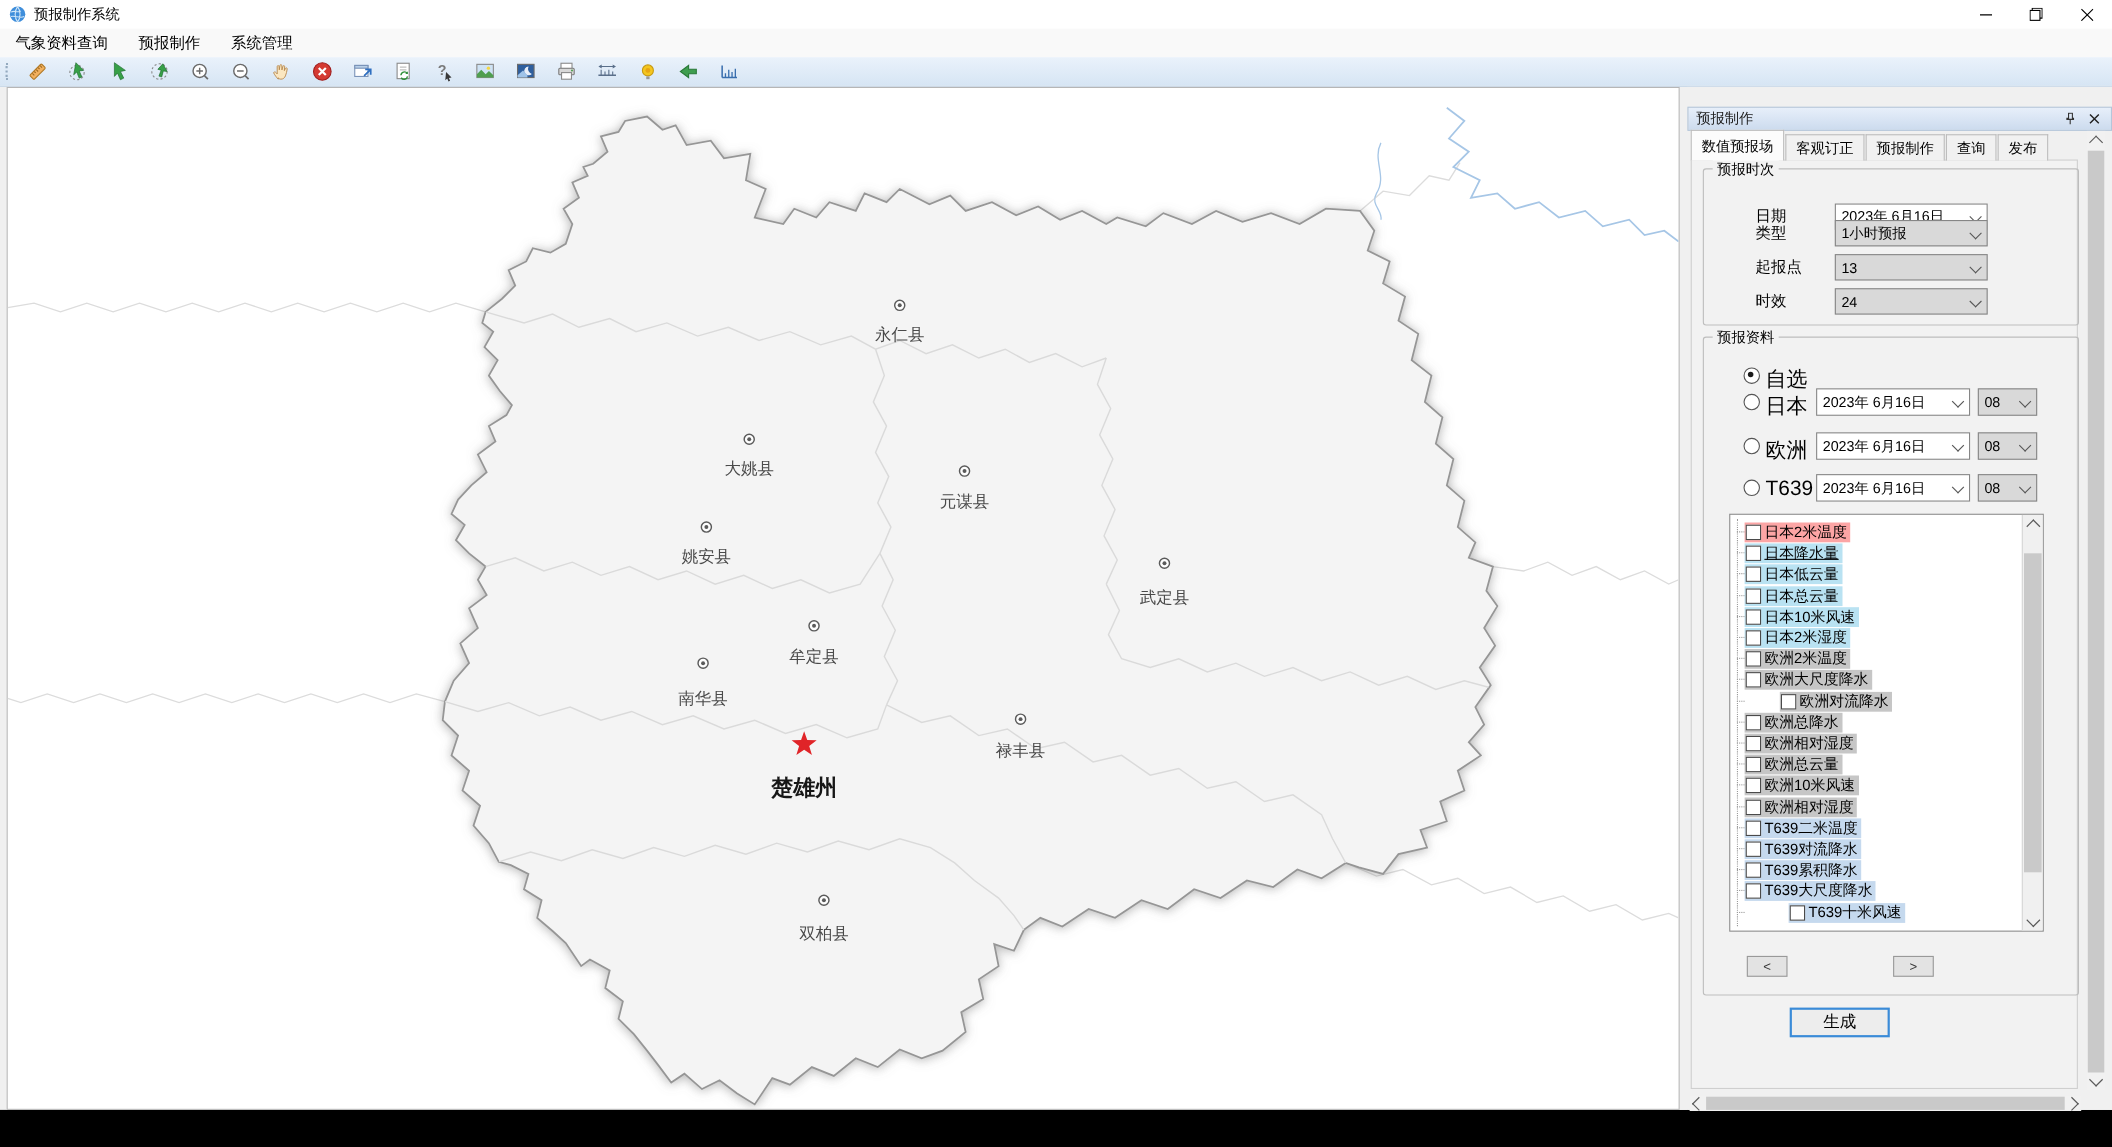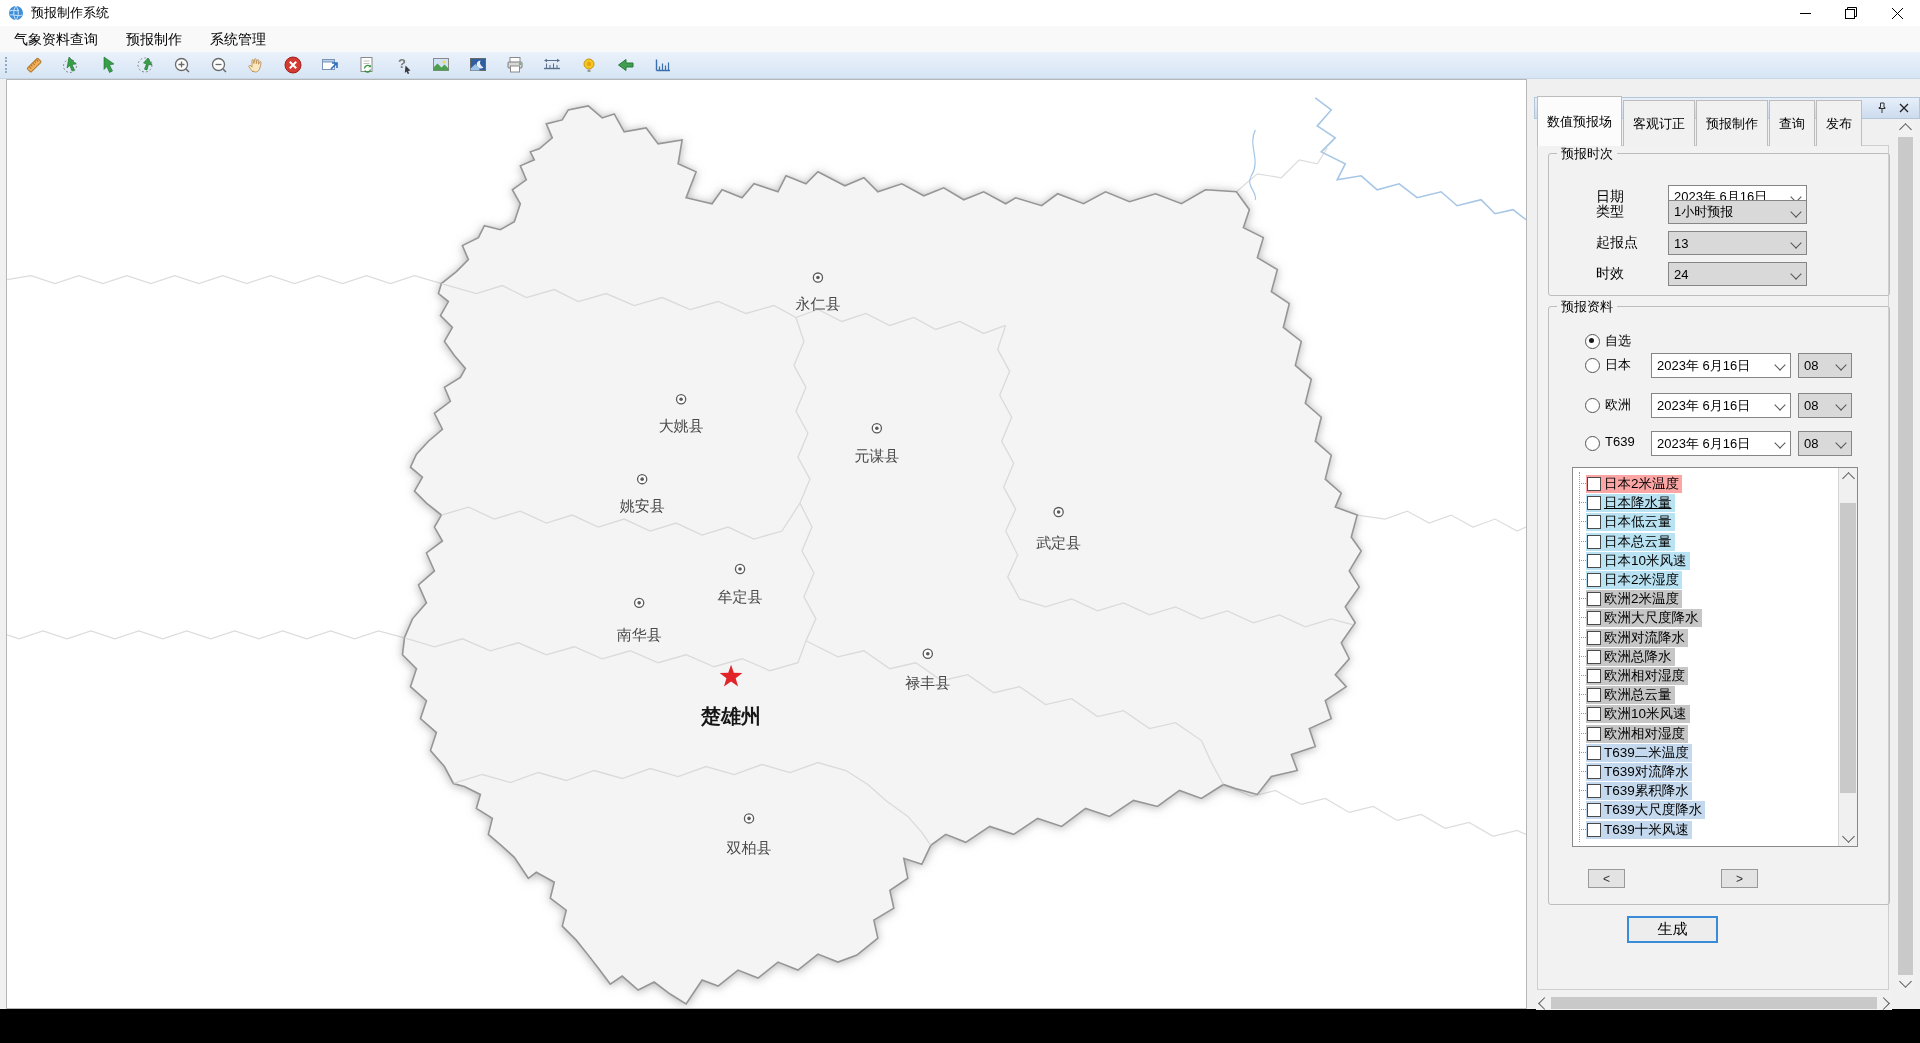--- a/index.html
+++ b/index.html
@@ -20,40 +20,40 @@
   .map-area{margin-left:6px;width:1519px;height:928px;background:#fff;border:1px solid #b6b6b6;position:relative;}
   .map-area svg{position:absolute;left:0;top:0;width:100%;height:100%;}
   .splitter{width:7px;background:#f0f0f0;}
   .panel{width:386px;position:relative;background:#f0f0f0;font-size:14px;}
   .panel-title{position:absolute;top:18px;left:0;right:0;height:22px;
     background:linear-gradient(#e7effa,#ccdbee);border:1px solid #b4c6da;box-sizing:border-box;
     display:flex;align-items:center;padding:0 7px;font-size:13px;color:#1c1c1c;}
   .panel-title .t{flex:1;}
   .pt-ico{width:16px;height:16px;display:flex;align-items:center;justify-content:center;margin-left:6px;}
   .tabs{position:absolute;top:41px;left:3px;height:26px;display:flex;align-items:flex-end;z-index:2;}
-  .tab{height:21px;line-height:21px;padding:12px 9px;font-size:13px;background:#f1f1f1;
+  .tab{height:21px;line-height:21px;padding:1px 9px;font-size:13px;background:#f1f1f1;
     border:1px solid #bdbdbd;border-bottom:none;margin-right:1px;white-space:nowrap;}
   .tab.active{height:25px;line-height:25px;background:#fcfcfc;}
   .tab-page{position:absolute;left:3px;top:66px;width:352px;height:845px;border:1px solid #cfcfcf;
     background:#f2f2f2;box-sizing:border-box;}
   .gb{position:absolute;border:1px solid #bdbdbd;border-radius:3px;}
   .gb-title{position:absolute;top:-9px;left:8px;background:#f2f2f2;padding:0 4px;font-size:13px;}
   .ft-row{position:absolute;left:0;right:0;height:25px;}
   .ft-label{position:absolute;left:47px;top:3px;font-size:14px;}
   .combo{box-sizing:border-box;border:1px solid #868686;background:#fff;display:flex;align-items:center;
     font-size:13px;padding:0 18px 0 5px;position:relative;white-space:nowrap;overflow:hidden;}
   .combo.gray{background:#d9d9d9;}
   .combo .arr{position:absolute;right:6px;top:7px;width:7px;height:7px;
     border-right:1.4px solid #555;border-bottom:1.4px solid #555;transform:rotate(45deg);}
   .ft-combo{position:absolute;left:119px;top:0;width:139px;height:24px;}
   .radio{width:13px;height:13px;border:1px solid #555;border-radius:50%;background:#fff;position:relative;flex:none;}
   .radio.sel::after{content:"";position:absolute;left:3px;top:3px;width:5px;height:5px;border-radius:50%;background:#1a1a1a;}
   .src-row{position:absolute;left:0;right:0;height:26px;}
   .src-radio{position:absolute;left:36px;top:5px;}
-  .src-label{position:absolute;left:56px;top:3px;font-size:13px;text-align:center;}
+  .src-label{position:absolute;left:56px;top:3px;font-size:19px;text-align:center;}
   .src-date{position:absolute;left:102px;top:0;width:140px;height:25px;}
   .src-hour{position:absolute;left:249px;top:0;width:54px;height:25px;}
   .listbox{position:absolute;left:23px;top:160px;width:286px;height:380px;background:#fff;
     border:1px solid #8a8a8a;box-sizing:border-box;overflow:hidden;}
   .listbox .treeline{position:absolute;left:6px;top:4px;bottom:4px;border-left:1px dotted #9a9a9a;}
   .list-item{position:absolute;left:0;height:19px;display:flex;align-items:center;}
   .list-item .dash{width:7px;border-top:1px dotted #9a9a9a;margin-left:6px;flex:none;}
   .hl{display:flex;align-items:center;padding:1px 3px 1px 1px;}
   .cb{width:12px;height:12px;border:1px solid #4a4a4a;background:#fff;margin-right:3px;flex:none;}
   .li-label{font-size:13.5px;line-height:16px;white-space:nowrap;}
@@ -477,21 +477,21 @@
                 <span class="li-label">欧洲2米温度</span>
               </span>
             </div>
             <div class="list-item" style="top: 140px;">
               <span class="dash"></span>
               <span class="hl" style="background: rgb(198, 198, 198);">
                 <span class="cb"></span>
                 <span class="li-label">欧洲大尺度降水</span>
               </span>
             </div>
-            <div class="list-item" style="top: 160px;">
+            <div class="list-item" style="top: 160px; gap: 32px;">
               <span class="dash"></span>
               <span class="hl" style="background: rgb(198, 198, 198);">
                 <span class="cb"></span>
                 <span class="li-label">欧洲对流降水</span>
               </span>
             </div>
             <div class="list-item" style="top: 179px;">
               <span class="dash"></span>
               <span class="hl" style="background: rgb(198, 198, 198);">
                 <span class="cb"></span>
@@ -549,21 +549,21 @@
             </div>
             <div class="list-item" style="top: 332px;">
               <span class="dash"></span>
               <span class="hl" style="background: rgb(197, 217, 238);">
                 <span class="cb"></span>
                 <span class="li-label">T639大尺度降水</span>
               </span>
             </div>
             <div class="list-item" style="top: 352px;">
               <span class="dash"></span>
-              <span class="hl" style="background: rgb(197, 217, 238);">
+              <span class="hl" style="background: rgb(197, 217, 238); margin-left: 40px;">
                 <span class="cb"></span>
                 <span class="li-label">T639十米风速</span>
               </span>
             </div>
           </div>
         <div class="lb-scroll">
           <span class="sb-arrow" style="top:0;">
               <span class="chev up"></span>
             </span>
           <span class="sb-thumb" style="top:35px;height:290px;"></span>

